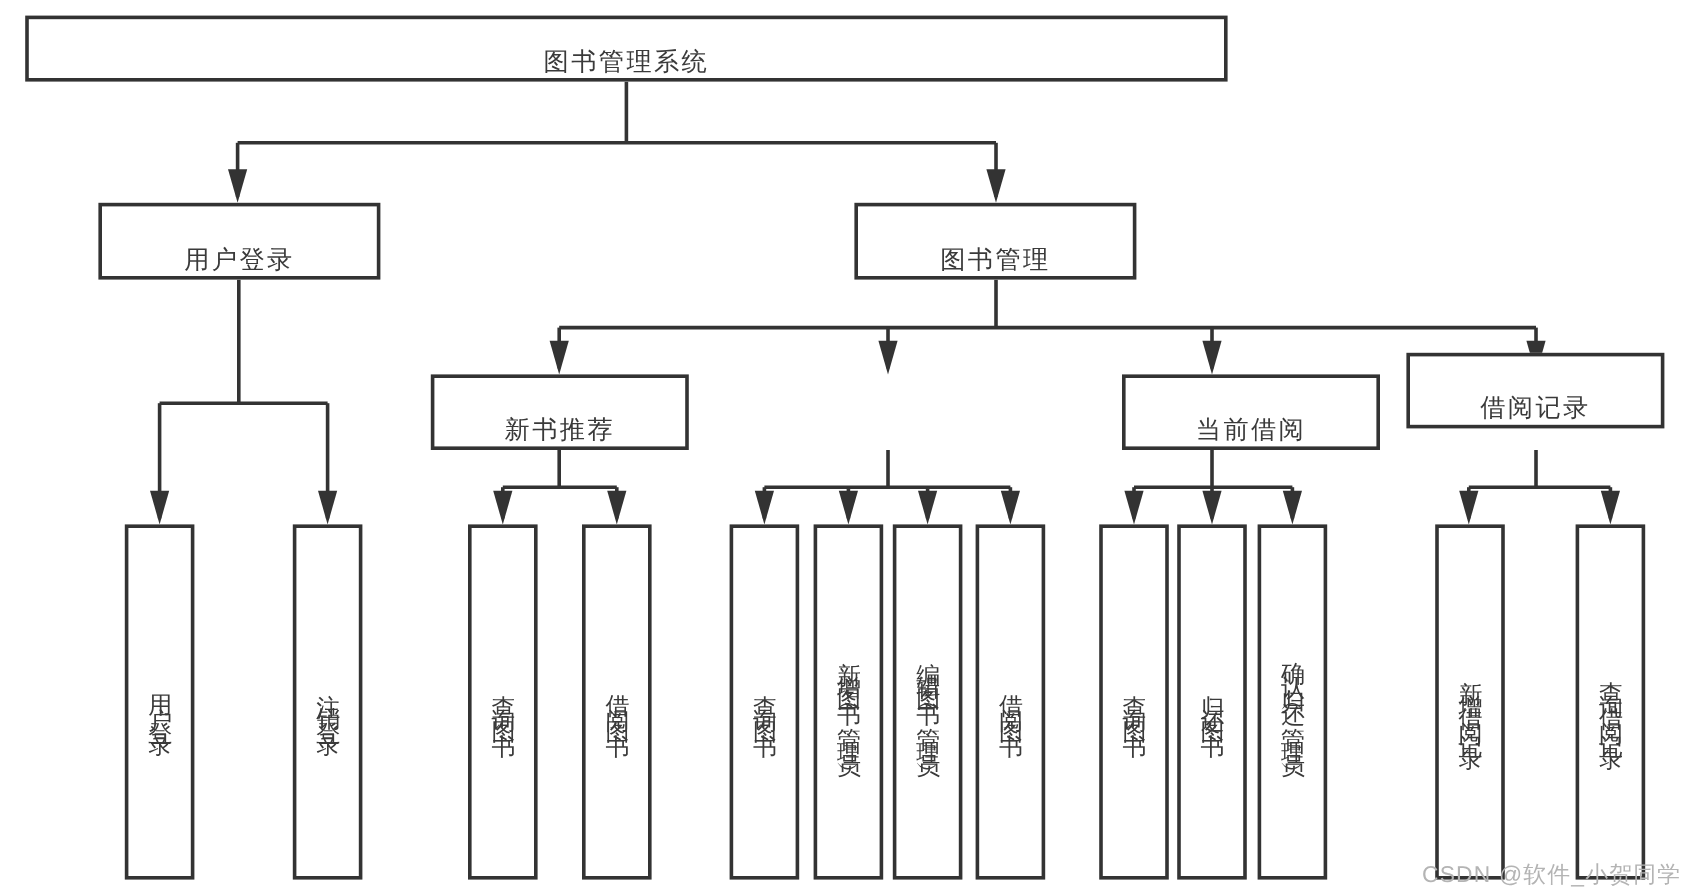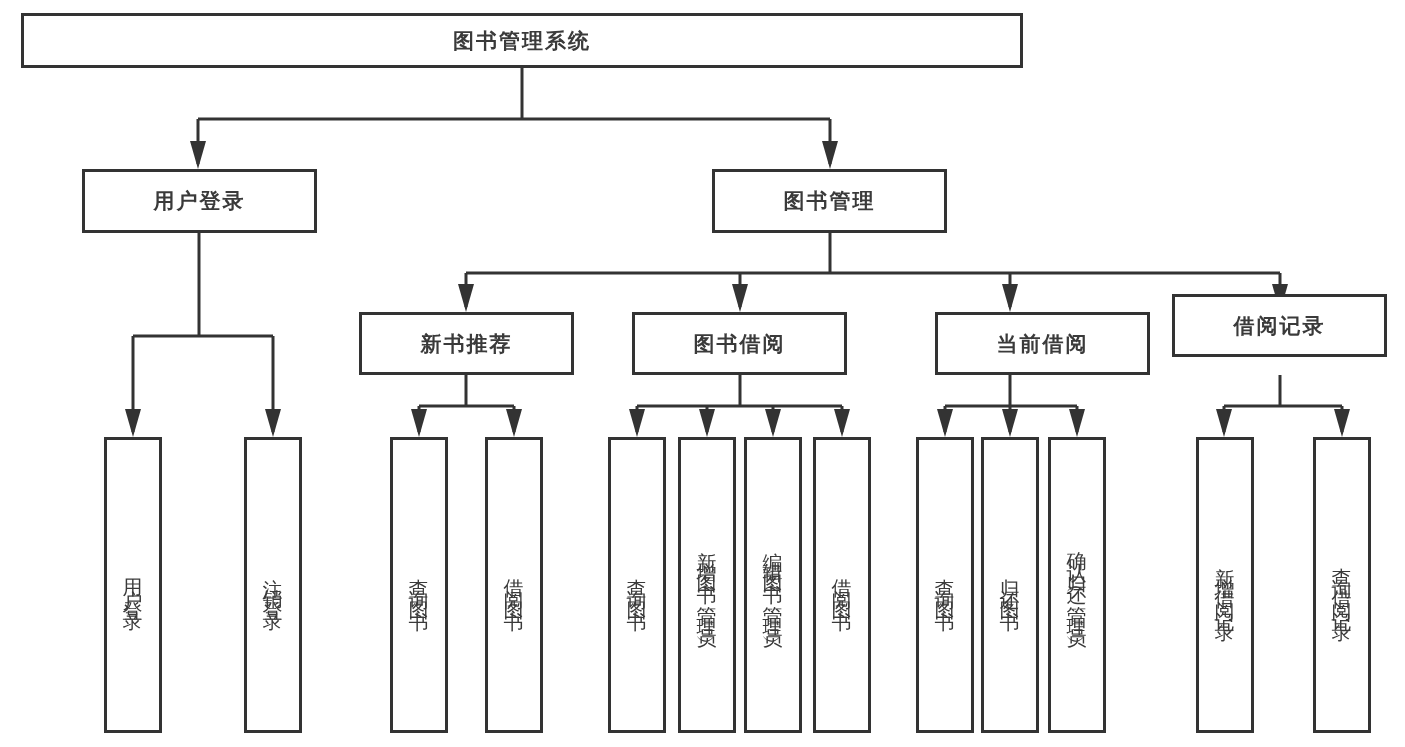--- a/index.html
+++ b/index.html
@@ -17,24 +17,23 @@
     z-index: 1;
   }
   .connectors path { stroke: #333333; stroke-width: 3; fill: none; }
   .connectors polygon { fill: #333333; stroke: none; }
   .hbox {
     position: absolute;
     box-sizing: border-box;
     border: 3px solid #333333;
     background: #ffffff;
     display: flex;
-    align-items: center;
+    align-items: flex-end;
     justify-content: center;
     z-index: 2;
-    font-weight: bold;
   }
   .hlabel {
     font-size: 21px;
     letter-spacing: 2px;
     color: #3a3a3a;
     white-space: nowrap;
   }
   .vbox {
     position: absolute;
     box-sizing: border-box;
@@ -153,23 +152,20 @@
   <div class="hbox" style="left:82px;top:169px;width:235px;height:64px">
     <span class="hlabel">用户登录</span>
   </div>
   <div class="hbox" style="left:359px;top:312px;width:215px;height:63px">
     <span class="hlabel">新书推荐</span>
   </div>
 
   <div class="hbox" style="left:712px;top:169px;width:235px;height:64px">
     <span class="hlabel">图书管理</span>
   </div>
-  <div class="hbox" style="left:632px;top:312px;width:215px;height:63px">
-    <span class="hlabel">图书借阅</span>
-  </div>
   <div class="hbox" style="left:935px;top:312px;width:215px;height:63px">
     <span class="hlabel">当前借阅</span>
   </div>
   <div class="hbox" style="left:1172px;top:294px;width:215px;height:63px">
     <span class="hlabel">借阅记录</span>
   </div>
 
   <div class="vbox" style="left:104px;top:437px;width:58px;height:296px">
     <span class="vlabel">用户登录</span>
   </div>
@@ -207,14 +203,15 @@
     <span class="vlabel">确认归还（管理员）</span>
   </div>
 
   <div class="vbox" style="left:1196px;top:437px;width:58px;height:296px">
     <span class="vlabel">新增借阅记录</span>
   </div>
   <div class="vbox" style="left:1313px;top:437px;width:58px;height:296px">
     <span class="vlabel">查询借阅记录</span>
   </div>
 
+  <div class="watermark">CSDN @软件_小贺同学</div>
 
 </div>
 
 </body></html>

